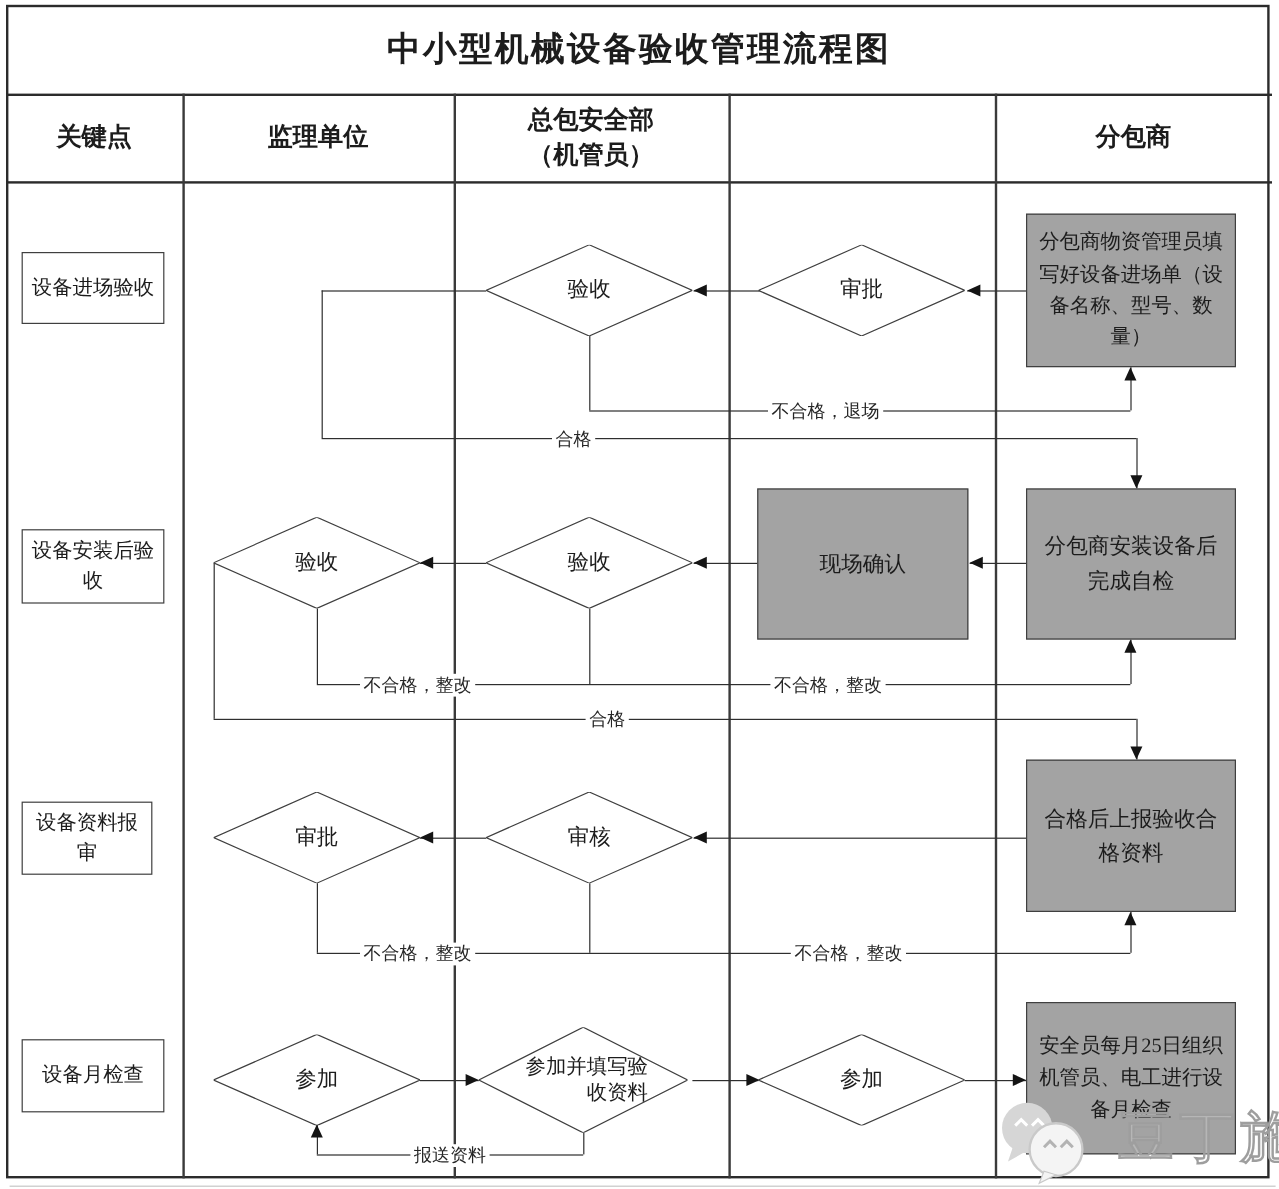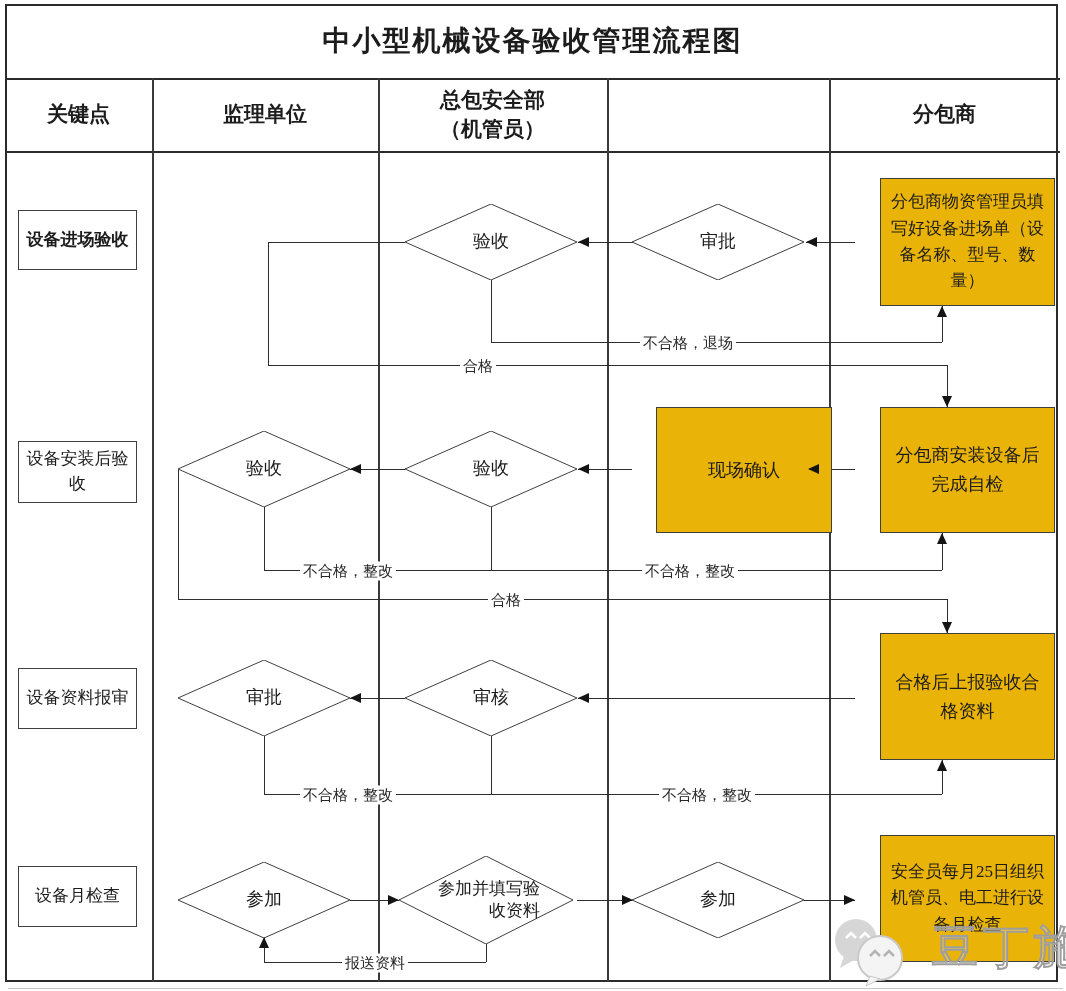--- a/index.html
+++ b/index.html
@@ -16,23 +16,23 @@
   .shadow{border-top:1px solid #c6c6c6;}
   
   .title{position:absolute;display:flex;align-items:center;justify-content:center;
     font-size:28px;font-weight:bold;letter-spacing:2px;}
   .hcell{position:absolute;display:flex;flex-direction:column;align-items:center;justify-content:center;
     font-size:21px;font-weight:bold;text-align:center;line-height:1.35;}
   
   .keybox{position:absolute;border:1px solid #3f3f3f;background:#fff;box-sizing:border-box;
     display:flex;align-items:center;justify-content:center;text-align:center;
     font-size:17px;line-height:1.45;padding:2px 6px;z-index:2;}
-  .pbox{position:absolute;border:1px solid #3f3f3f;background:#eab308;box-sizing:border-box;
+  .pbox{position:absolute;border:1px solid #3f3f3f;background:#a3a3a3;box-sizing:border-box;
     display:flex;align-items:center;justify-content:center;text-align:center;
-    font-size:18px;line-height:1.6;padding:4px 8px;z-index:2;margin-left:25px;}
+    font-size:18px;line-height:1.6;padding:4px 8px;z-index:2;}
   .pbox.small{font-size:17px;line-height:1.55;}
   .diamond{position:absolute;z-index:2;}
   .diamond svg{position:absolute;left:0;top:0;width:100%;height:100%;display:block;}
   .dtext{position:absolute;left:0;top:0;right:0;bottom:0;display:flex;align-items:center;justify-content:center;
     text-align:center;font-size:18px;line-height:1.3;}
   .dtext span{display:inline-block;max-width:72%;}
   
   .lbl{position:absolute;transform:translate(-50%,-50%);background:#ffffff;padding:0 3px;
     font-size:15px;white-space:nowrap;z-index:4;color:#262626;}
   
@@ -129,27 +129,27 @@
 
   <div class="lbl" style="left:688px;top:343px;">不合格，退场</div>
   <div class="lbl" style="left:478px;top:366px;">合格</div>
   <div class="lbl" style="left:348px;top:571px;">不合格，整改</div>
   <div class="lbl" style="left:690px;top:571px;">不合格，整改</div>
   <div class="lbl" style="left:506px;top:600px;">合格</div>
   <div class="lbl" style="left:348px;top:795px;">不合格，整改</div>
   <div class="lbl" style="left:707px;top:795px;">不合格，整改</div>
   <div class="lbl" style="left:375px;top:963px;">报送资料</div>
 
-  <div class="keybox" style="left:18px;top:210px;width:119px;height:60px;font-weight:bold;">
+  <div class="keybox" style="left:18px;top:210px;width:119px;height:60px;">
       <span>设备进场验收</span>
     </div>
   <div class="keybox" style="left:18px;top:441px;width:119px;height:62px;">
       <span>设备安装后验收</span>
     </div>
-  <div class="keybox" style="left:18px;top:668px;width:119px;height:61px;">
+  <div class="keybox" style="left:18px;top:668px;width:109px;height:61px;">
       <span>设备资料报审</span>
     </div>
   <div class="keybox" style="left:18px;top:866px;width:119px;height:61px;">
       <span>设备月检查</span>
     </div>
 
   <div class="pbox small" style="left:855px;top:178px;width:175px;height:128px;">
       <span>分包商物资管理员填写好设备进场单（设备名称、型号、数量）</span>
     </div>
   <div class="pbox" style="left:631px;top:407px;width:176px;height:126px;">

